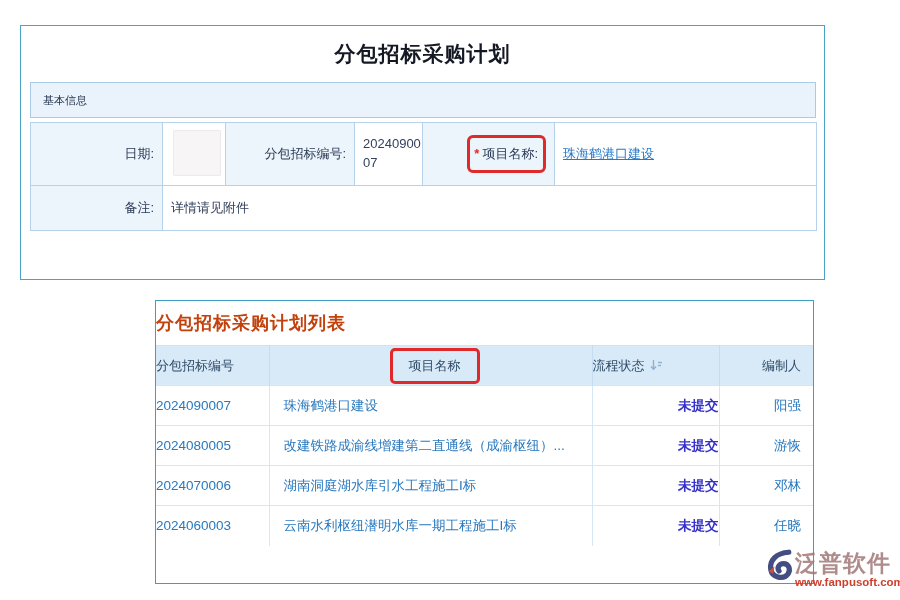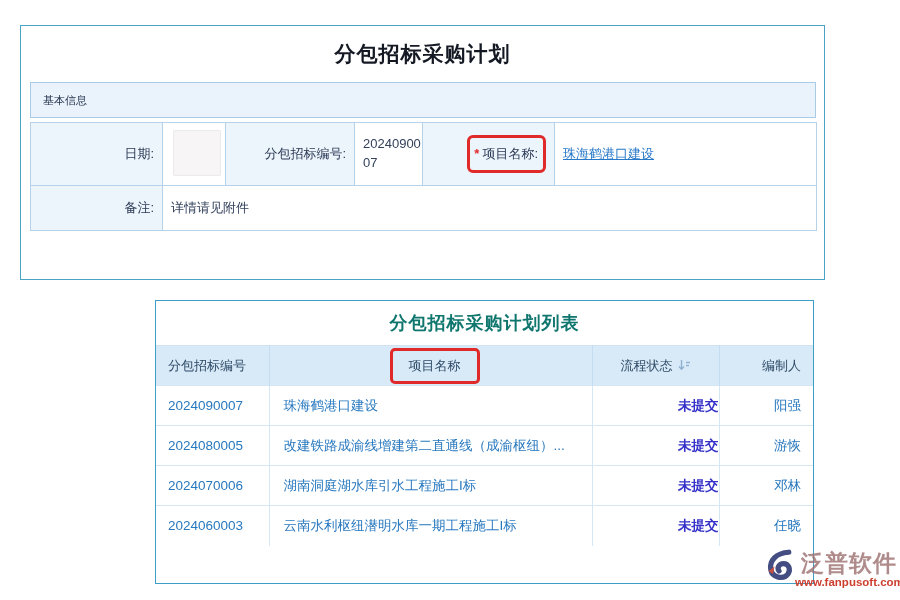--- a/index.html
+++ b/index.html
@@ -27,46 +27,46 @@
     border-radius:2px; box-shadow: inset 0 0 0 1px #eceaea; }
   .bid-no { word-break:break-all; line-height:1.45; display:block; width:62px; }
   .req-box { display:inline-block; border:3px solid #e02a2a; border-radius:6px;
     padding:7px 5px 7px 4px; }
   .req-star { color:#e02a2a; font-weight:bold; margin-right:3px; }
   a.form-link { color:#2878c8; text-decoration:underline; cursor:pointer; }
 
   
   .list-card { position:absolute; left:155px; top:300px; width:659px; height:284px;
     background:#fff; border:1px solid #3d9ec6; }
-  .list-title { height:44px; line-height:44px; text-align:center; font-size:18px;
-    font-weight:bold; color:#0f766e; letter-spacing:1px; }
+  .list-title { height:44px; line-height:44px; text-align:left; font-size:18px;
+    font-weight:bold; color:#c2410c; letter-spacing:1px; }
   .list-table { width:100%; border-collapse:collapse; table-layout:fixed; }
   .list-table th { background:#d8eaf8; height:40px; font-size:13px; font-weight:normal;
     color:#2e4a66; border-right:1px solid #c6dcf0; border-top:1px solid #cfe3f3; }
   .list-table th:last-child, .list-table td:last-child { border-right:none; }
   .list-table td { height:40px; font-size:13.5px; border-top:1px solid #d5e6f5;
     border-right:1px solid #d5e6f5; white-space:nowrap; overflow:hidden; }
-  .c-id { text-align:left; padding-left:12px; }
+  .c-id { text-align:left; }
   .c-proj { text-align:left; padding-left:14px; }
   .c-status { text-align:right; }
   .c-comp { text-align:right; padding-right:12px;padding-left:32px; }
   th.c-id { text-align:left; } th.c-comp { text-align:right; }
-  th.c-status { text-align:center; }
+  th.c-status { text-align:left; }
   .hdr-box { display:inline-block; border:3px solid #e02a2a; border-radius:5px;
     padding:6px 16px;margin-left:8px; }
   .sort-icon { display:inline-block; vertical-align:-1px; margin-left:5px; }
   td .link-blue { color:#2878be; text-decoration:none; cursor:pointer; }
   .status-txt { color:#3430c8; font-weight:600; }
   .comp-txt { color:#2878be; }
 
   
   .watermark { position:absolute; left:762px; top:546px; width:138px; height:50px;
     pointer-events:none; }
   .wm-logo { position:absolute; left:2px; top:2px; opacity:0.88; }
-  .wm-brand { position:absolute; left:39px; top:2px; font-size:23px; font-weight:bold;
+  .wm-brand { position:absolute; left:33px; top:2px; font-size:23px; font-weight:bold;
     color:rgba(158,113,113,0.82); letter-spacing:1px; white-space:nowrap; }
   .wm-url { position:absolute; left:33px; top:30px; font-size:11.5px; font-weight:bold;
     color:#cc4030; white-space:nowrap; }
 </style>
 </head>
 <body>
 
 <div class="page">
 
   <div class="form-card">

